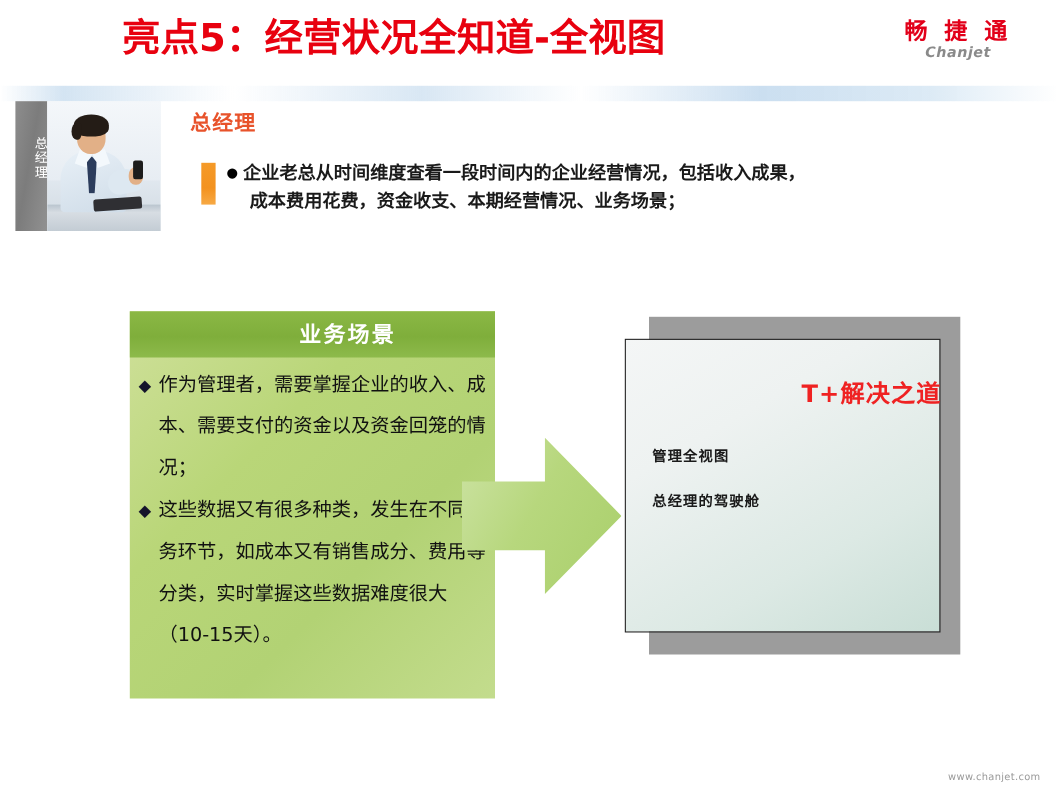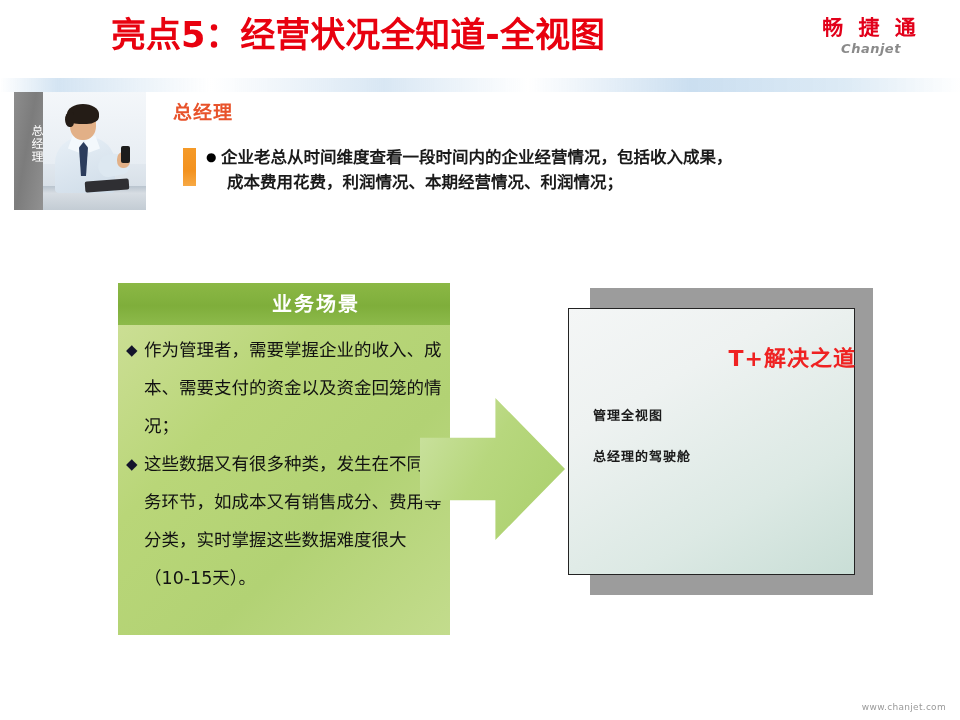--- a/index.html
+++ b/index.html
@@ -385,21 +385,21 @@
     </div>
   </div>
 
   <div class="persona-heading">总经理</div>
 
   <div class="orange-marker"></div>
 
   <div class="persona-bullets">
     <div class="pb-item">
       <span>企业老总从时间维度查看一段时间内的企业经营情况，包括收入成果，</span>
-      <span class="pb-line2">成本费用花费，利润情况、本期经营情况、利润情况；</span>
+      <span class="pb-line2">成本费用花费，资金收支、本期经营情况、业务场景；</span>
     </div>
   </div>
 
   <div class="green-card">
     <div class="green-card-header"></div>
     <div class="green-card-title">业务场景</div>
     <div class="green-card-body">
       <div class="gc-item">作为管理者，需要掌握企业的收入、成本、需要支付的资金以及资金回笼的情况；</div>
       <div class="gc-item">这些数据又有很多种类，发生在不同业务环节，如成本又有销售成分、费用等分类，实时掌握这些数据难度很大（10-15天）。</div>
     </div>

